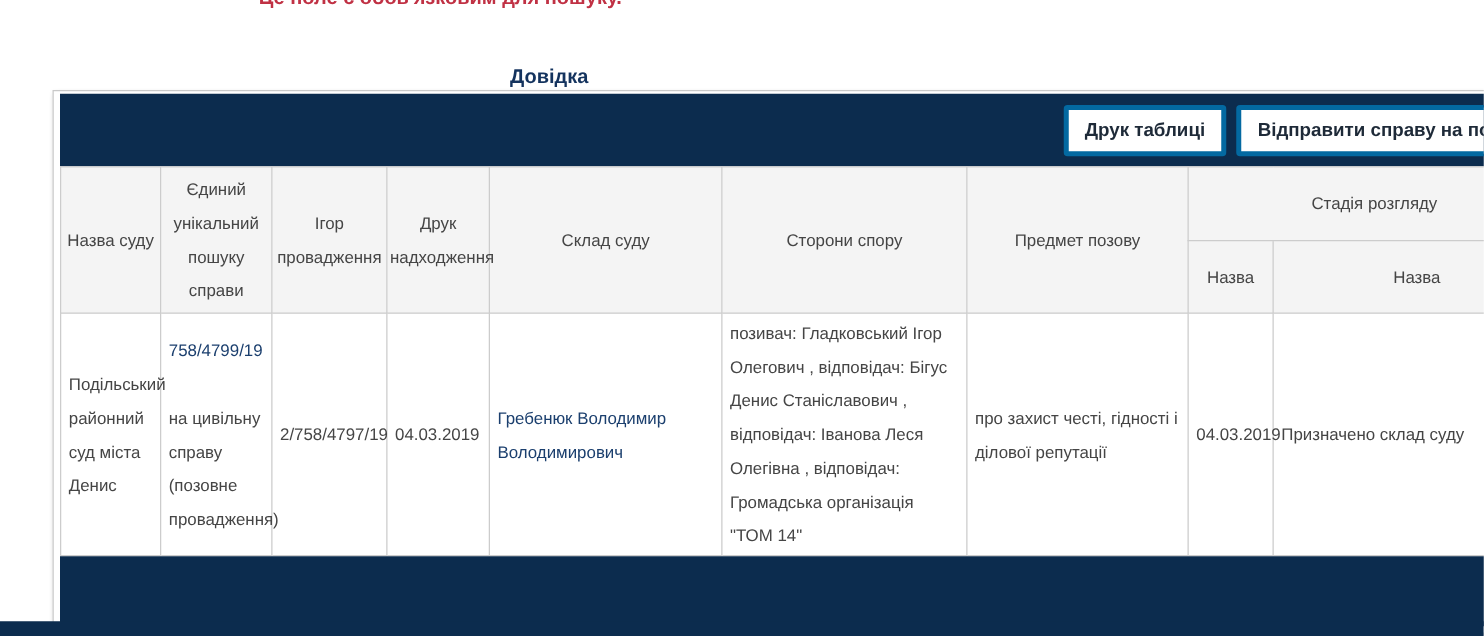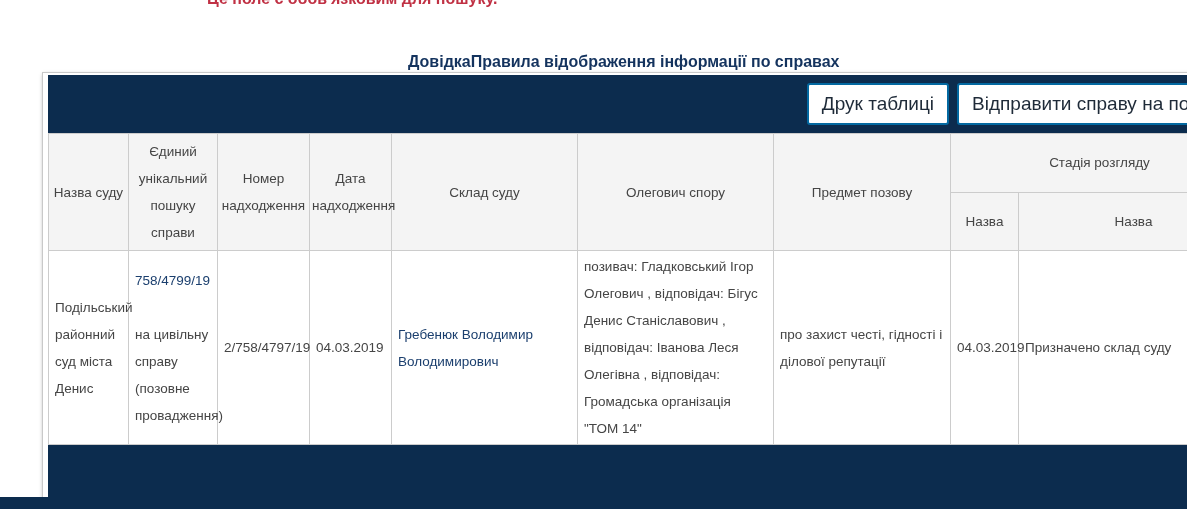--- a/index.html
+++ b/index.html
@@ -43,24 +43,25 @@
     padding:2px 5px 5px 5px;
     box-shadow:1px 2px 4px rgba(0,0,0,.35);
   }
   .toolbar{
     height:58px;background:var(--navy);
     display:flex;align-items:center;justify-content:flex-end;
     gap:8px;padding:0 10px 0 0;
   }
   .toolbar button{
     background:var(--button-bg);color:var(--button-text);
-    border:2px solid #0369a1;border-radius:3px;
+    border:4px solid #0369a1;border-radius:3px;
     font-family:"Liberation Sans", sans-serif;
-    font-size:19px;padding:8px 13px;cursor:pointer;
+    font-size:15px;padding:8px 13px;cursor:pointer;
     white-space:nowrap;
+    font-weight:bold;
   }
   table.results{
     width:100%;border-collapse:collapse;table-layout:fixed;
     font-size:13.5px;color:var(--text);
   }
   table.results th, table.results td{
     border:1px solid #cccccc;
     line-height:2;
   }
   table.results th{
@@ -80,21 +81,20 @@
     background:var(--navy);
   }
 </style>
 </head>
 <body>
 
 <div class="validation-message">Це поле є обов'язковим для пошуку.</div>
 
 <nav class="top-nav">
   <a>Довідка</a>
-  <a>Правила відображення інформації по справах</a>
 </nav>
 
 <div class="results-panel">
 
   <div class="toolbar">
     <button>Друк таблиці</button>
     <button>Відправити справу на пошту</button>
   </div>
 
   <table class="results">
@@ -106,24 +106,24 @@
       <col style="width:186px">
       <col style="width:196px">
       <col style="width:177px">
       <col style="width:68px">
       <col>
     </colgroup>
     <thead>
       <tr>
         <th rowspan="2">Назва суду</th>
         <th rowspan="2">Єдиний унікальний пошуку справи</th>
-        <th rowspan="2">Номер надходження</th>
-        <th rowspan="2">Дата надходження</th>
+        <th rowspan="2">Ігор провадження</th>
+        <th rowspan="2">Друк надходження</th>
         <th rowspan="2">Склад суду</th>
-        <th rowspan="2">Олегович спору</th>
+        <th rowspan="2">Сторони спору</th>
         <th rowspan="2">Предмет позову</th>
         <th colspan="2">Стадія розгляду</th>
       </tr>
       <tr>
         <th>Назва</th>
         <th>Назва</th>
       </tr>
     </thead>
     <tbody>
       <tr>

